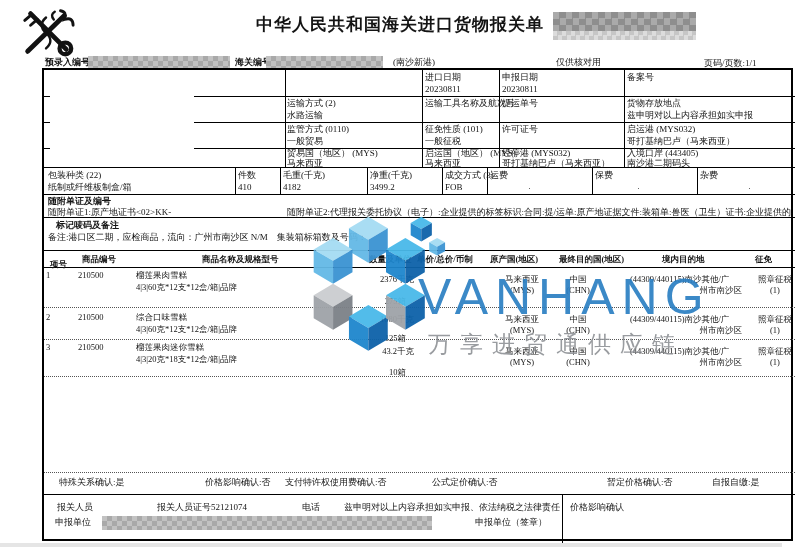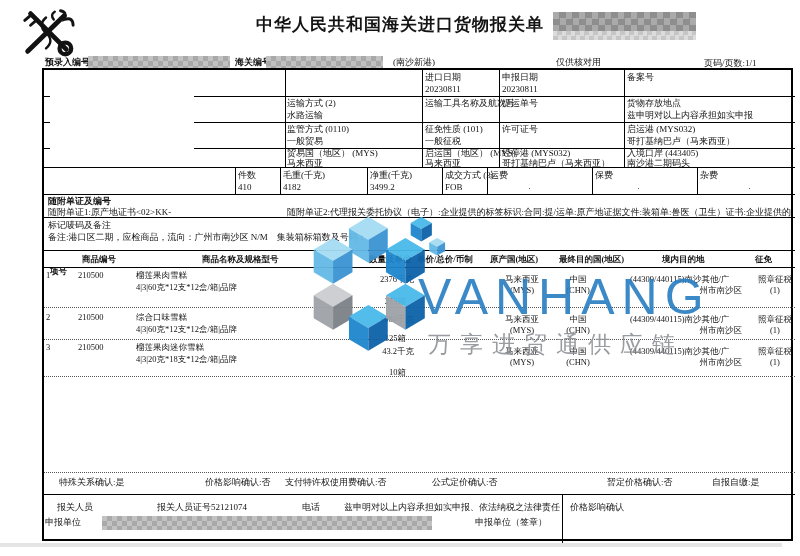--- a/index.html
+++ b/index.html
@@ -154,20 +154,24 @@
     </div>
     <div class="cell" style="left:458px;top:79px;line-height:9.5px">
       <div class="lab">经停港 (MYS032)</div>
       <div class="val">哥打基纳巴卢（马来西亚）</div>
     </div>
     <div class="cell" style="left:583px;top:79px;line-height:9.5px">
       <div class="lab">入境口岸 (443405)</div>
       <div class="val">南沙港二期码头</div>
     </div>
 
+    <div class="cell" style="left:4px;top:100px">
+      <div class="lab">包装种类 (22)</div>
+      <div class="val">纸制或纤维板制盒/箱</div>
+    </div>
     <div class="cell" style="left:194px;top:100px">
       <div class="lab">件数</div>
       <div class="val">410</div>
     </div>
     <div class="cell" style="left:239px;top:100px">
       <div class="lab">毛重(千克)</div>
       <div class="val">4182</div>
     </div>
     <div class="cell" style="left:326px;top:100px">
       <div class="lab">净重(千克)</div>
@@ -187,24 +191,24 @@
     </div>
     <div class="cell" style="left:656px;top:100px">
       <div class="lab">杂费</div>
       <div class="val" style="position:absolute;left:48px;top:13px">·</div>
     </div>
 
     <div class="cell" style="left:4px;top:126px;font-weight:bold">随附单证及编号</div>
     <div class="cell" style="left:4px;top:137px">随附单证1:原产地证书&lt;02&gt;KK-</div>
     <div class="cell" style="left:243px;top:137px;width:505px;overflow:hidden">随附单证2:代理报关委托协议（电子）:企业提供的标签标识:合同:提/运单:原产地证据文件:装箱单:兽医（卫生）证书:企业提供的其他:企业提</div>
 
-    <div class="cell" style="left:4px;top:150px;font-weight:normal">标记唛码及备注</div>
+    <div class="cell" style="left:12px;top:150px;font-weight:bold">标记唛码及备注</div>
     <div class="cell" style="left:4px;top:162px">备注:港口区二期，应检商品，流向：广州市南沙区 N/M　集装箱标箱数及号码：</div>
 
-    <div class="g-head" style="left:6px;top:196px">项号</div>
+    <div class="g-head" style="left:6px;top:189px">项号</div>
     <div class="g-head" style="left:38px;top:184px">商品编号</div>
     <div class="g-head" style="left:158px;top:184px">商品名称及规格型号</div>
     <div class="g-head" style="left:325px;top:184px">数量及单位</div>
     <div class="g-head" style="left:373px;top:184px">单价/总价/币制</div>
     <div class="g-head" style="left:446px;top:184px">原产国(地区)</div>
     <div class="g-head" style="left:515px;top:184px">最终目的国(地区)</div>
     <div class="g-head" style="left:618px;top:184px">境内目的地</div>
     <div class="g-head" style="left:711px;top:184px">征免</div>
 
     <div>
@@ -264,21 +268,21 @@
       <div class="cell" style="left:241px;top:407px">支付特许权使用费确认:否</div>
       <div class="cell" style="left:388px;top:407px">公式定价确认:否</div>
       <div class="cell" style="left:563px;top:407px">暂定价格确认:否</div>
       <div class="cell" style="left:668px;top:407px">自报自缴:是</div>
     </div>
 
     <div class="cell" style="left:13px;top:432px">报关人员</div>
     <div class="cell" style="left:113px;top:432px">报关人员证号52121074</div>
     <div class="cell" style="left:258px;top:432px">电话</div>
     <div class="cell r" style="left:300px;top:432px;width:212px;text-align:right">兹申明对以上内容承担如实申报、依法纳税之法律责任</div>
-    <div class="cell" style="left:1px;top:447px">申报单位</div>
+    <div class="cell" style="left:11px;top:447px">申报单位</div>
     <div class="px abs" style="left:58px;top:446px;width:330px;height:14px"></div>
     <div class="cell" style="left:391px;top:447px;width:112px;text-align:right">申报单位（签章）</div>
     <div class="cell" style="left:526px;top:432px">价格影响确认</div>
   </div>
 
   <svg class="wm-logo" width="150" height="172" viewBox="0 0 170 195">
 
     <g>
       <polygon class="lt" points="82,2 104,15 82,28 60,15"></polygon>
         <polygon class="ll" points="60,15 82,28 82,54 60,41"></polygon>

